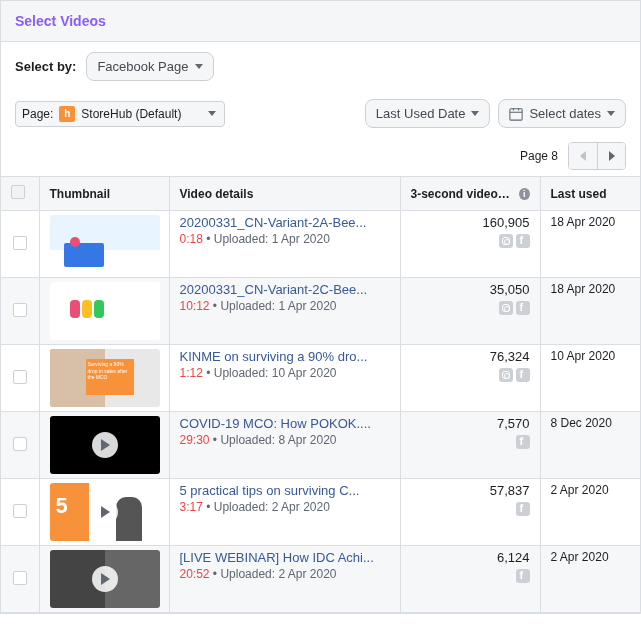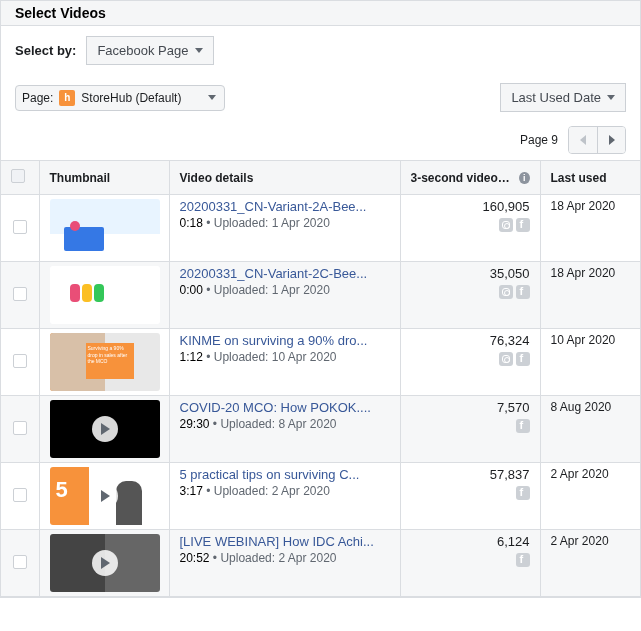--- a/index.html
+++ b/index.html
@@ -1,21 +1,21 @@
 <!DOCTYPE html>
 <html><head>
 <meta charset="utf-8">
 <style>
   * { box-sizing: border-box; margin: 0; padding: 0; }
   body { font-family: Helvetica, Arial, sans-serif; font-size: 13px; color: #1c1e21; background: #fff; width: 641px; }
   .modal { border: 1px solid #dadde1; background: #fff; }
-  .modal-header { background: #f5f6f7; border-bottom: 1px solid #dadde1; padding: 4px 14px; font-size: 14px; font-weight: 600; color: #000000; }
+  .modal-header { background: #f5f6f7; border-bottom: 1px solid #dadde1; padding: 12px 14px; font-size: 14px; font-weight: 600; color: #8b5cf6; }
   .toolbar { padding: 10px 14px; display: flex; align-items: center; gap: 10px; }
   .toolbar-label { font-weight: 700; font-size: 13px; }
-  .dropdown-btn { background: #f5f6f7; border: 1px solid #ccd0d5; border-radius: 0; padding: 6px 10px; display: inline-flex; align-items: center; gap: 6px; cursor: pointer; font-size: 13px; color: #444950; }
+  .dropdown-btn { background: #f5f6f7; border: 1px solid #ccd0d5; border-radius: 8px; padding: 6px 10px; display: inline-flex; align-items: center; gap: 6px; cursor: pointer; font-size: 13px; color: #444950; }
   .caret { width: 0; height: 0; border-left: 4px solid transparent; border-right: 4px solid transparent; border-top: 5px solid #606770; display: inline-block; }
   .filter-row { padding: 8px 14px; display: flex; align-items: center; justify-content: space-between; gap: 4px; }
   .page-selector { background: #f5f6f7; border: 1px solid #ccd0d5; border-radius: 4px; padding: 4px 8px 4px 6px; display: inline-flex; align-items: center; gap: 6px; cursor: pointer; font-size: 12px; min-width: 210px; justify-content: space-between; }
   .page-selector .left { display: inline-flex; align-items: center; gap: 6px; }
   .page-badge { width: 16px; height: 16px; background: #f7923b; display: inline-flex; align-items: center; justify-content: center; border-radius: 2px; color: #fff; font-size: 10px; font-weight: bold; }
   .right-filters { display: flex; gap: 8px; align-items: flex-start; }
   .date-icon { width: 14px; height: 14px; display: inline-block; }
   .pager-row { padding: 6px 14px; display: flex; justify-content: flex-end; align-items: center; gap: 10px; }
   .pager-label { font-size: 12px; color: #1c1e21; }
   .pager-btns { display: flex; border: 1px solid #ccd0d5; border-radius: 4px; overflow: hidden; }
@@ -56,21 +56,21 @@
   .thumb .deco2 span:nth-child(1){background:#e94e77;}
   .thumb .deco2 span:nth-child(2){background:#fbbf24;}
   .thumb .deco2 span:nth-child(3){background:#34c759;}
   .thumb .orange-box { position:absolute; left:36px; top:10px; width:48px; height:36px; background:#f7923b; color:#fff; font-size:5px; line-height:1.3; padding:2px; }
   .thumb .person-l { position:absolute; left:0; top:0; width:50%; height:100%; background:#d8c0a8;}
   .thumb .five { position:absolute; left:6px; top:10px; font-size:22px; font-weight:bold; color:#fff; }
   .thumb .guy { position:absolute; right:18px; bottom:0; width:26px; height:44px; background:#555; border-radius:10px 10px 0 0;}
 
   .video-title { color: #385898; font-size: 13px; white-space: nowrap; overflow: hidden; text-overflow: ellipsis; cursor: pointer; }
   .video-meta { color: #606770; font-size: 12px; margin-top: 2px; }
-  .video-meta .dur { color: #000000; }
+  .video-meta .dur { color: #ef4444; }
   .views-cell { text-align: right; }
   .views-num { font-size: 13px; color: #1c1e21; }
   .platform-icons { margin-top: 4px; display: flex; justify-content: flex-end; gap: 3px; }
   .pf-icon { width: 14px; height: 14px; border-radius: 3px; background: #ccd0d5; display: inline-block; position: relative; }
   .pf-ig::after { content:""; position:absolute; inset:3px; border:1.5px solid #fff; border-radius:3px; }
   .pf-ig::before { content:""; position:absolute; top:5px; left:5px; width:4px; height:4px; border:1px solid #fff; border-radius:50%; }
   .pf-fb::after { content:"f"; position:absolute; color:#fff; font-weight:bold; font-size:11px; left:4px; top:0px; font-family: Arial; }
   .info-icon { width:12px; height:12px; border-radius:50%; background:#8d949e; color:#fff; display:inline-flex; align-items:center; justify-content:center; font-size:9px; font-weight:bold; margin-left:2px; }
   .th-views { display:flex; align-items:center; gap:4px; white-space:nowrap; overflow:hidden; }
   .th-views span { overflow:hidden; text-overflow:ellipsis; }
@@ -97,25 +97,35 @@
         <span class="page-badge">h</span>
         <span>StoreHub (Default)</span>
       </span>
       <span class="caret"></span>
     </div>
     <div class="right-filters">
       <div class="dropdown-btn">
         <span>Last Used Date</span>
         <span class="caret"></span>
       </div>
+      <div class="dropdown-btn">
+        <svg class="date-icon" viewBox="0 0 16 16">
+            <rect x="1" y="2" width="14" height="13" rx="1" fill="none" stroke="#606770" stroke-width="1.2"></rect>
+            <line x1="1" y1="6" x2="15" y2="6" stroke="#606770" stroke-width="1.2"></line>
+            <line x1="5" y1="1" x2="5" y2="4" stroke="#606770" stroke-width="1.2"></line>
+            <line x1="11" y1="1" x2="11" y2="4" stroke="#606770" stroke-width="1.2"></line>
+          </svg>
+        <span>Select dates</span>
+        <span class="caret"></span>
+      </div>
     </div>
   </div>
 
   <div class="pager-row">
-    <span class="pager-label">Page 9</span>
+    <span class="pager-label">Page 8</span>
     <div class="pager-btns">
       <div class="pager-btn">
           <span class="arrow-left disabled"></span>
         </div>
       <div class="pager-btn">
           <span class="arrow-right"></span>
         </div>
     </div>
   </div>
 
@@ -168,21 +178,21 @@
             <div class="thumb t2">
               <div class="deco2">
                 <span></span>
                 <span></span>
                 <span></span>
               </div>
             </div>
           </td>
     <td>
       <div class="video-title">20200331_CN-Variant-2C-Bee...</div>
-      <div class="video-meta"><span class="dur">0:00</span> • Uploaded: 1 Apr 2020</div>
+      <div class="video-meta"><span class="dur">10:12</span> • Uploaded: 1 Apr 2020</div>
     </td>
     <td class="views-cell">
       <div class="views-num">35,050</div>
       <div class="platform-icons">
               <span class="pf-icon pf-ig"></span>
               <span class="pf-icon pf-fb"></span>
             </div>
     </td>
     <td>18 Apr 2020</td>
   </tr>
@@ -208,30 +218,30 @@
     <td>10 Apr 2020</td>
   </tr>
         <tr class="alt">
     <td class="col-check" style="vertical-align:middle"><span class="checkbox"></span></td>
     <td>
             <div class="thumb t4">
               <div class="play-circle"></div>
             </div>
           </td>
     <td>
-      <div class="video-title">COVID-20 MCO: How POKOK....</div>
+      <div class="video-title">COVID-19 MCO: How POKOK....</div>
       <div class="video-meta"><span class="dur">29:30</span> • Uploaded: 8 Apr 2020</div>
     </td>
     <td class="views-cell">
       <div class="views-num">7,570</div>
       <div class="platform-icons">
               <span class="pf-icon pf-fb"></span>
             </div>
     </td>
-    <td>8 Aug 2020</td>
+    <td>8 Dec 2020</td>
   </tr>
         <tr>
     <td class="col-check" style="vertical-align:middle"><span class="checkbox"></span></td>
     <td>
             <div class="thumb t5">
               <div class="five">5</div>
               <div class="guy"></div>
               <div class="play-circle"></div>
             </div>
           </td>

